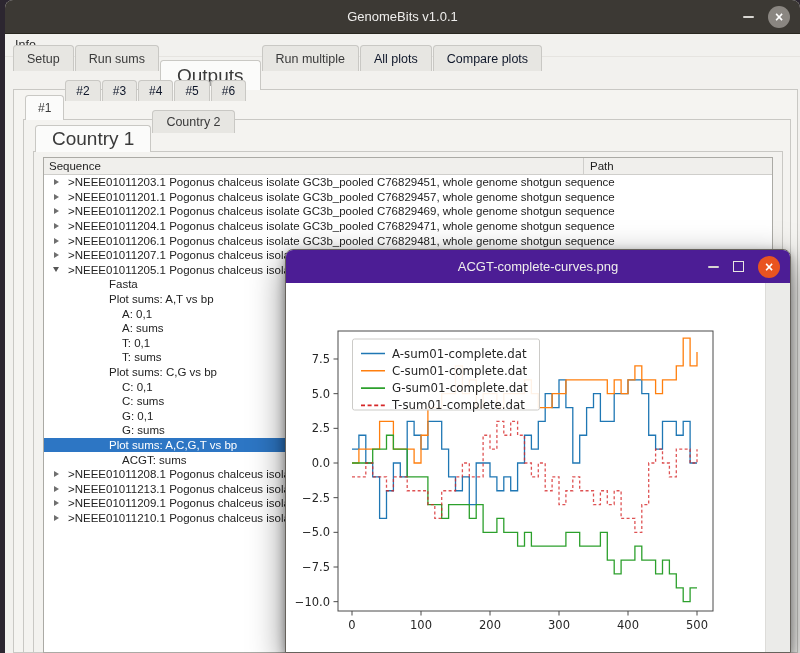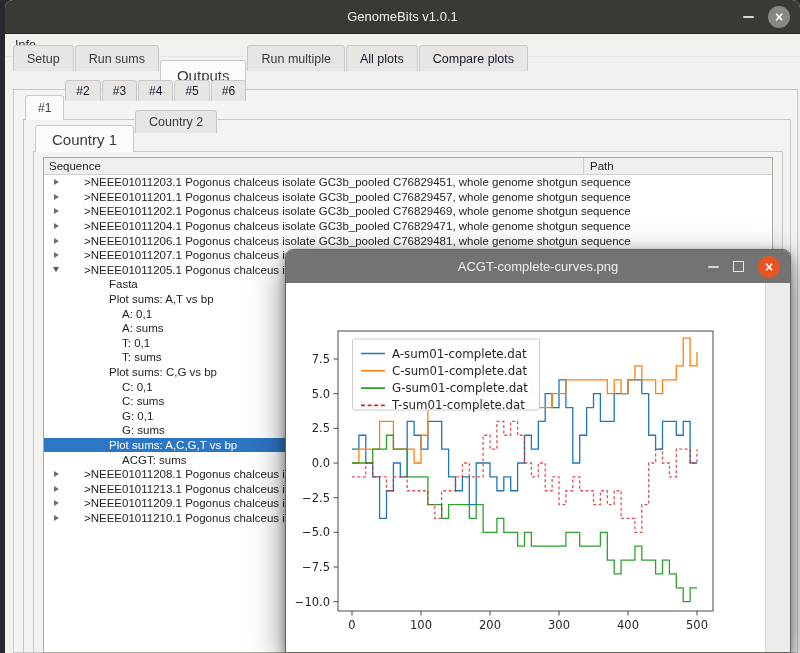--- a/index.html
+++ b/index.html
@@ -22,21 +22,21 @@
 
   .menubar{height:22px;background:#f2f1ee;display:flex;align-items:center;
            border-bottom:1px solid #e6e4e0;font-size:12.5px;color:#2d2d2d}
   .menu-item{padding:0 10px;height:100%;display:flex;align-items:center}
 
   
   .tabstrip{position:absolute;display:flex;align-items:flex-end;z-index:3}
   .tab{box-sizing:border-box;height:26px;margin-bottom:19px;padding:0 13px;display:flex;align-items:center;
        font-size:12.5px;color:#3a3a3a;background:#e7e6e2;border:1px solid #c9c8c4;border-bottom:none;
        border-radius:3.5px 3.5px 0 0;margin-right:1px;white-space:nowrap}
-  .tab.active{height:30px;margin-bottom:0;background:#fbfbfa;z-index:4;padding:4px 16px;font-size:15px}
+  .tab.active{height:30px;margin-bottom:0;background:#fbfbfa;z-index:4;padding:4px 16px;font-size:19px}
   .tab.disabled{color:#0f172a}
   #tabs-main{left:8px;top:60px;height:30px}
   #tabs-num{left:20px;top:95px;height:25px}
   #tabs-num .tab{padding:0 10px;font-size:12px;height:21px}
   #tabs-num .tab.active{height:25px;padding:0 12px}
   #tabs-country{left:30px;top:125px;height:27px}
   #tabs-country .tab{height:23px}
   #tabs-country .tab.active{height:27px}
 
   .frame{position:absolute;box-sizing:border-box;border:1px solid #c9c8c4}
@@ -53,29 +53,29 @@
           display:flex;align-items:center}
   .th-path{flex:1;padding-left:6px;height:100%;display:flex;align-items:center}
   .tree-row{height:14.6px;display:flex;align-items:center;font-size:11.5px;color:#232323;
             white-space:nowrap;overflow:hidden}
   .tree-row.selected{background:#2d76c4;color:#fff}
   .exp{width:12px;margin-left:6px;display:flex;align-items:center;justify-content:center;flex:0 0 12px}
   .exp-c{width:0;height:0;border-left:5px solid #6f6f6f;border-top:3.5px solid transparent;
          border-bottom:3.5px solid transparent}
   .exp-e{width:0;height:0;border-top:5px solid #565656;border-left:3.5px solid transparent;
          border-right:3.5px solid transparent}
-  .lbl-l0{margin-left:22px}
+  .lbl-l0{margin-left:6px}
   .lbl-l1{margin-left:65px}
   .lbl-l2{margin-left:78px}
 
   
   #plotwin{position:absolute;left:285px;top:249px;width:506px;height:404px;box-sizing:border-box;
            border:1px solid #66625c;border-radius:8px 8px 0 0;background:#fff;z-index:10;overflow:hidden;
            box-shadow:0 12px 34px rgba(0,0,0,.5),0 3px 10px rgba(0,0,0,.35)}
-  #plotwin .titlebar{height:33px;background:#737373;border-bottom:4px solid #4d7c0f}
+  #plotwin .titlebar{height:33px;background:#4c1d95;border-bottom:4px solid #4d7c0f}
   .pw-content{position:absolute;top:33px;left:0;right:0;bottom:0;background:#fff}
   .pw-side{position:absolute;top:0;right:0;width:24px;height:100%;background:#ebebe9;
            border-left:1px solid #dddcd9}
   #chart{position:absolute;left:0;top:0}
   #chart text{font-family:"DejaVu Sans",sans-serif;fill:#262626}
 </style>
 </head>
 <body>
 
 <div id="app">

